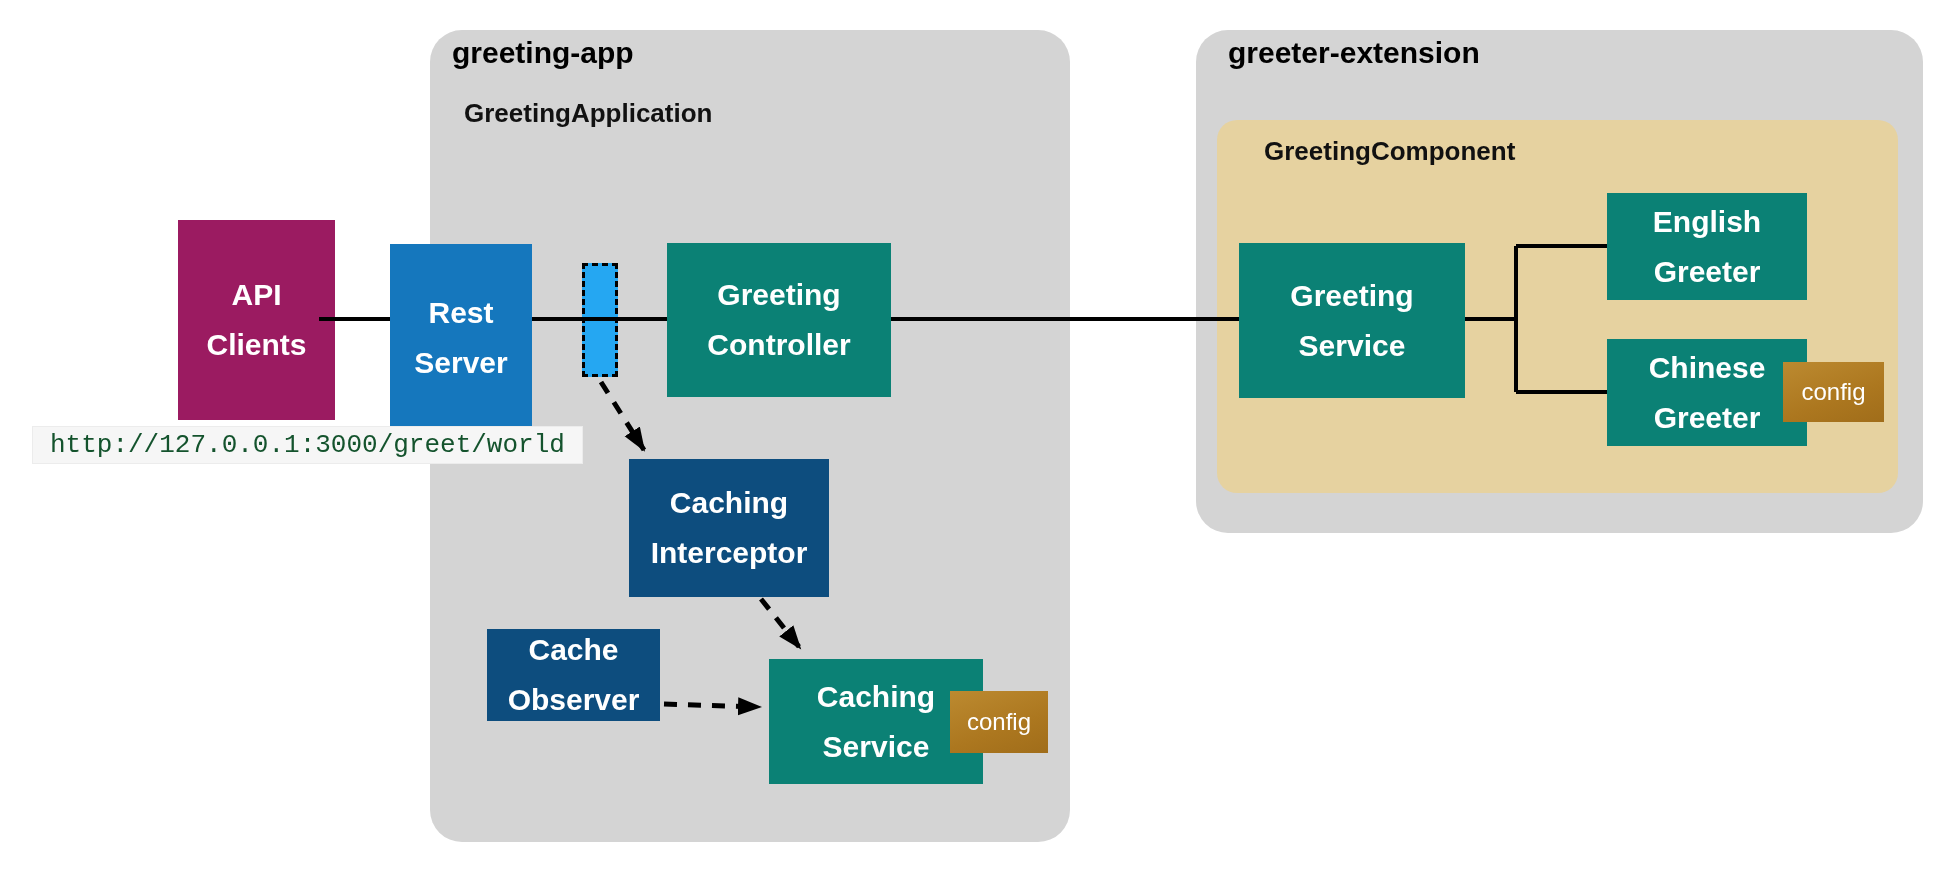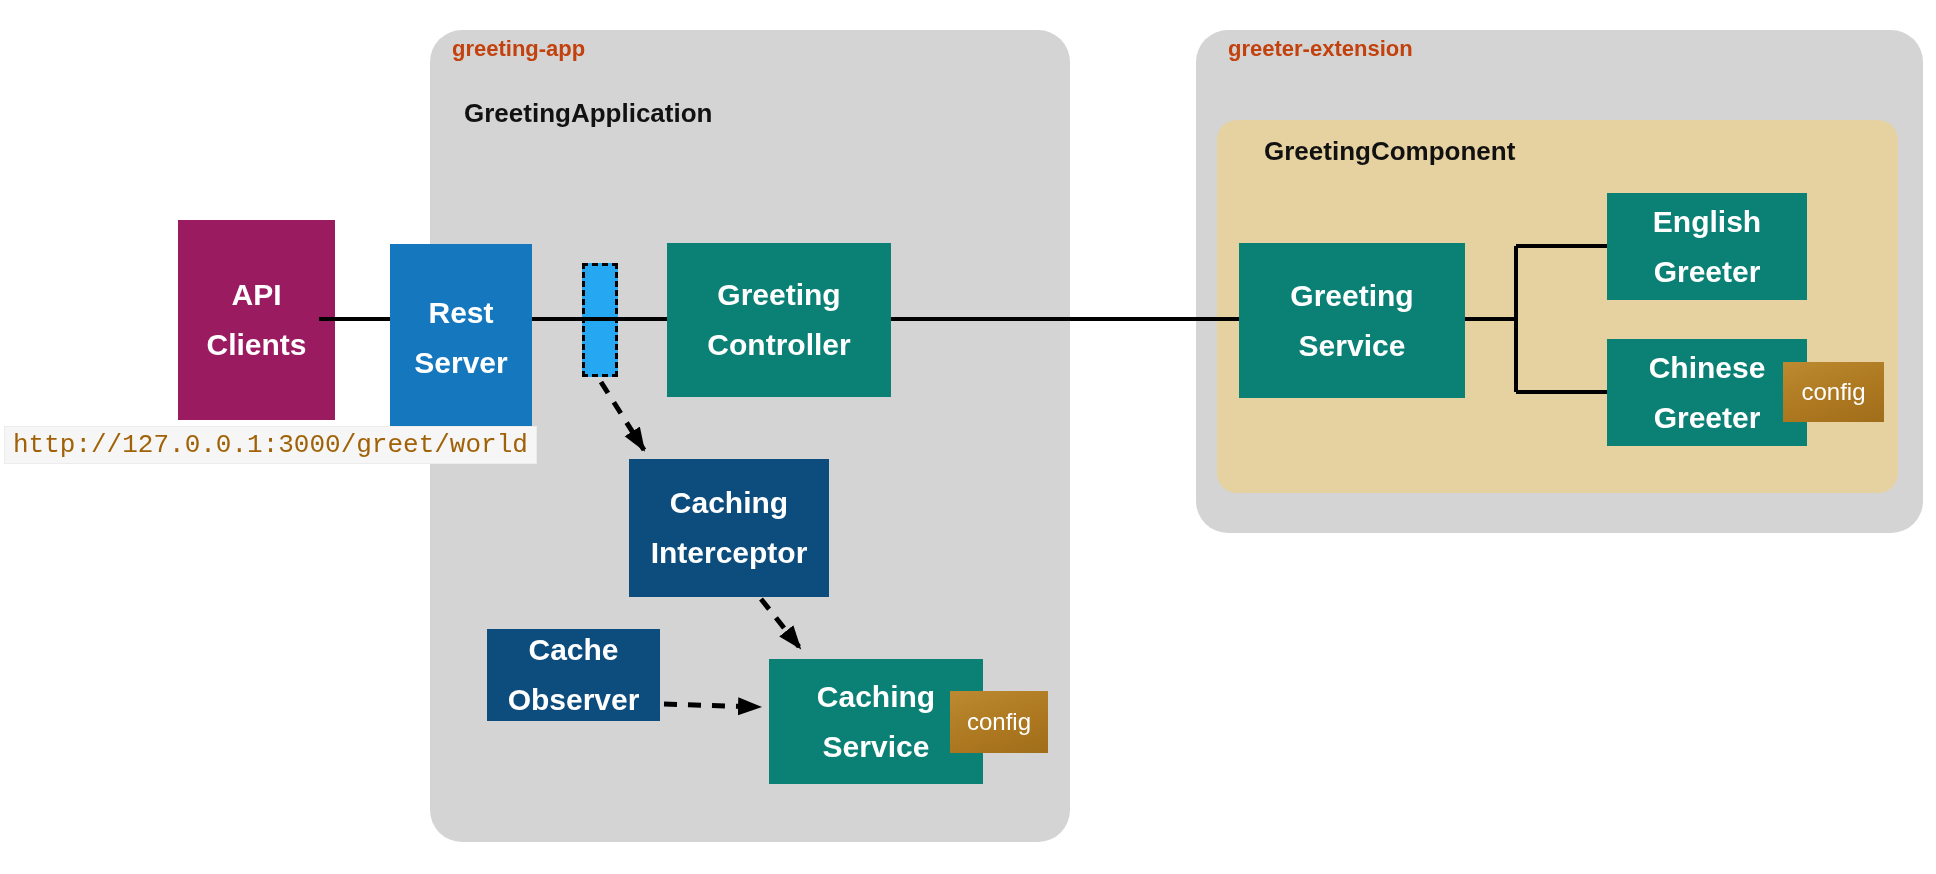--- a/index.html
+++ b/index.html
@@ -2,45 +2,45 @@
 <html><head>
 <meta charset="utf-8">
 <style>
   html,body{margin:0;padding:0;background:#ffffff;}
   body{
     width:1936px;height:874px;position:relative;overflow:hidden;
     font-family:"Liberation Sans","DejaVu Sans",sans-serif;
   }
   .container{position:absolute;background:#d4d4d4;border-radius:32px;}
   .subcontainer{position:absolute;background:#e6d2a0;border-radius:20px;}
-  .clabel{position:absolute;font-weight:700;font-size:22px;color:#c2410c;}
+  .clabel{position:absolute;font-weight:700;font-size:30px;color:#000000;}
   .ctitle{position:absolute;font-weight:700;font-size:26px;color:#111;margin-left:12px;}
   .node{
     position:absolute;display:flex;align-items:center;justify-content:center;
     color:#fff;font-size:30px;font-weight:600;line-height:50px;
     text-align:center;white-space:pre-line;z-index:2;
   }
   .teal{background:#0b8175;}
   .navy{background:#0d4d7e;}
   .magenta{background:#9b1b61;}
   .blue{background:#1577bd;}
   .pipe{
     position:absolute;left:582px;top:263px;width:36px;height:114px;
     background:#25a7f2;border:3px dashed #000;box-sizing:border-box;z-index:2;
   }
   .badge{
     position:absolute;display:flex;align-items:center;justify-content:center;
     color:#fff;font-size:24px;font-weight:500;z-index:3;
     background:linear-gradient(160deg,#bc8a30 0%,#ac771f 60%,#a06d1a 100%);
   }
   .url-label{
-    position:absolute;left:4px;top:426px;z-index:4;
+    position:absolute;left:32px;top:426px;z-index:4;
     background:#f6f6f6;border:1px solid #ececec;
     font-family:"Liberation Mono","DejaVu Sans Mono",monospace;
-    font-size:26px;color:#a16207;padding:3px 8px;white-space:nowrap;
+    font-size:26px;color:#14532d;padding:3px 17px;white-space:nowrap;
   }
   svg.edges{position:absolute;left:0;top:0;z-index:5;pointer-events:none;}
 </style>
 </head>
 <body>
 
 <div class="container" style="left:430px;top:30px;width:640px;height:812px;"></div>
 <div class="clabel" style="left:452px;top:36px;">greeting-app</div>
 <div class="ctitle" style="left:452px;top:98px;">GreetingApplication</div>
 

